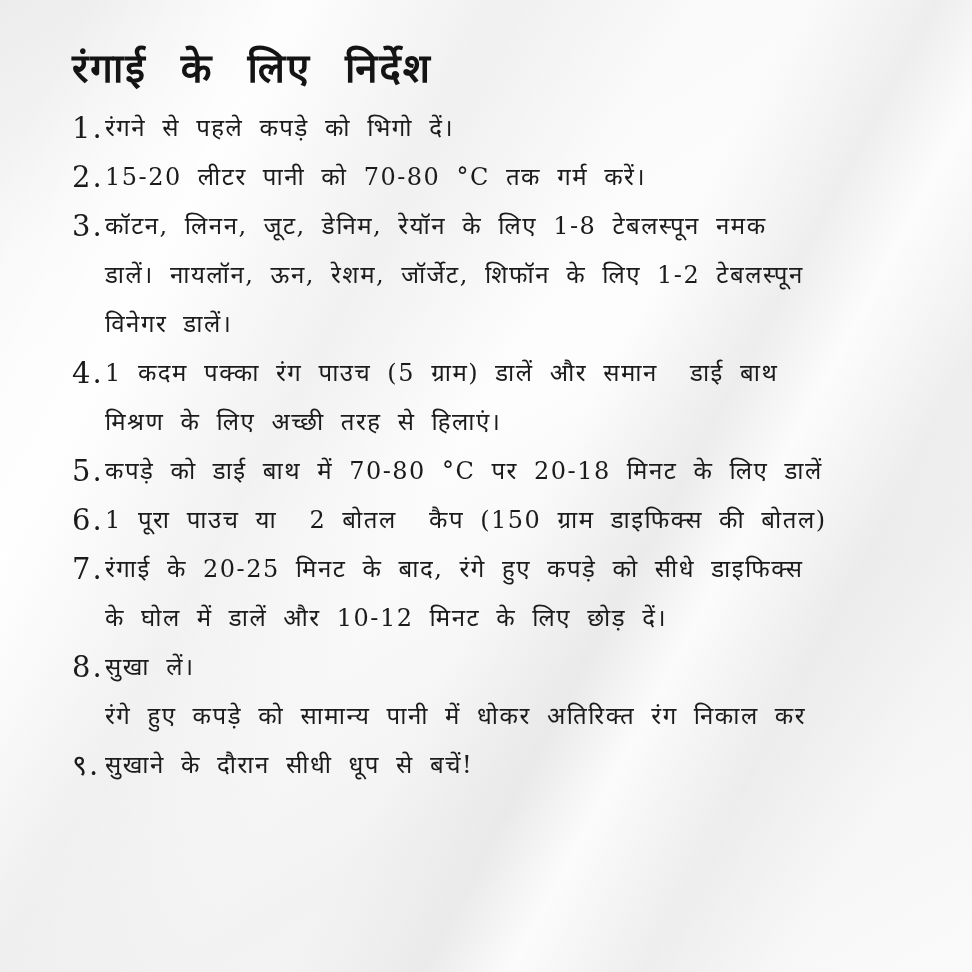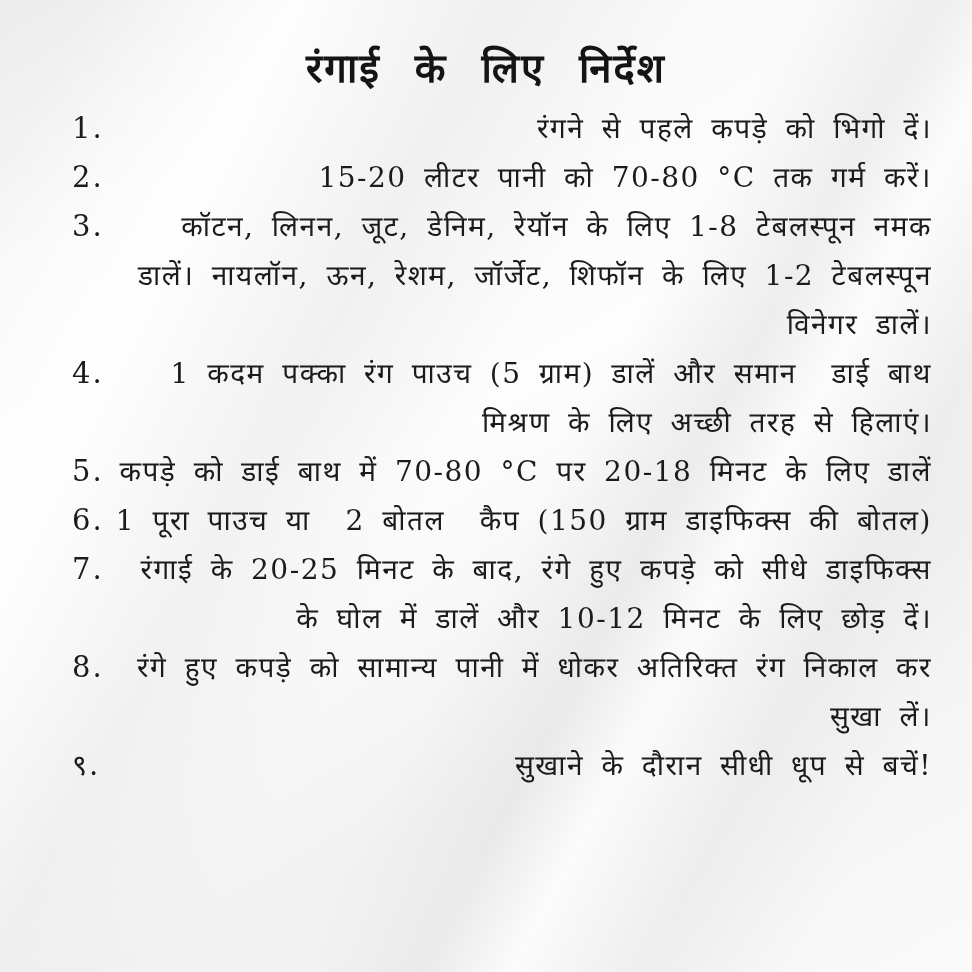--- a/index.html
+++ b/index.html
@@ -17,21 +17,20 @@
       linear-gradient(118deg, rgba(255,255,255,0) 54%, rgba(226,226,226,0.55) 63%, rgba(252,252,252,0.9) 69%, rgba(229,229,229,0.5) 78%, rgba(255,255,255,0) 88%),
       linear-gradient(150deg, #ececec 0%, #f8f8f8 18%, #fdfdfd 45%, #f2f2f2 70%, #fafafa 100%);
   }
   .page {
     width: 100%;
     height: 100%;
     padding: 42px 40px 0 72px;
   }
   .title {
     margin: 0 32px 10px 0;
-    text-align: center;
     font-size: 40px;
     font-weight: 700;
     line-height: 52px;
     letter-spacing: 2px;
     word-spacing: 18px;
     white-space: pre;
     color: #141414;
   }
   .instructions { width: 100%; }
   .item {
@@ -40,26 +39,25 @@
   }
   .marker {
     position: absolute;
     left: 0;
     top: 0;
     font-size: 29px;
     line-height: 49px;
     letter-spacing: 2px;
   }
   .line {
-    font-size: 28px;
+    font-size: 24px;
     line-height: 49px;
     letter-spacing: 1.5px;
     word-spacing: 7px;
     white-space: pre;
-    text-align: right;
   }
 </style>
 </head>
 <body>
 
 <div class="page">
 
   <h1 class="title">रंगाई के लिए निर्देश</h1>
 
   <div class="instructions">
@@ -98,22 +96,22 @@
     </div>
 
     <div class="item">
       <span class="marker">7.</span>
       <div class="line">रंगाई के 20-25 मिनट के बाद, रंगे हुए कपड़े को सीधे डाइफिक्स</div>
       <div class="line">के घोल में डालें और 10-12 मिनट के लिए छोड़ दें।</div>
     </div>
 
     <div class="item">
       <span class="marker">8.</span>
+      <div class="line">सुखा लें।</div>
       <div class="line">रंगे हुए कपड़े को सामान्य पानी में धोकर अतिरिक्त रंग निकाल कर</div>
-      <div class="line">सुखा लें।</div>
     </div>
 
     <div class="item">
       <span class="marker">९.</span>
       <div class="line">सुखाने के दौरान सीधी धूप से बचें!</div>
     </div>
 
   </div>
 </div>
 

